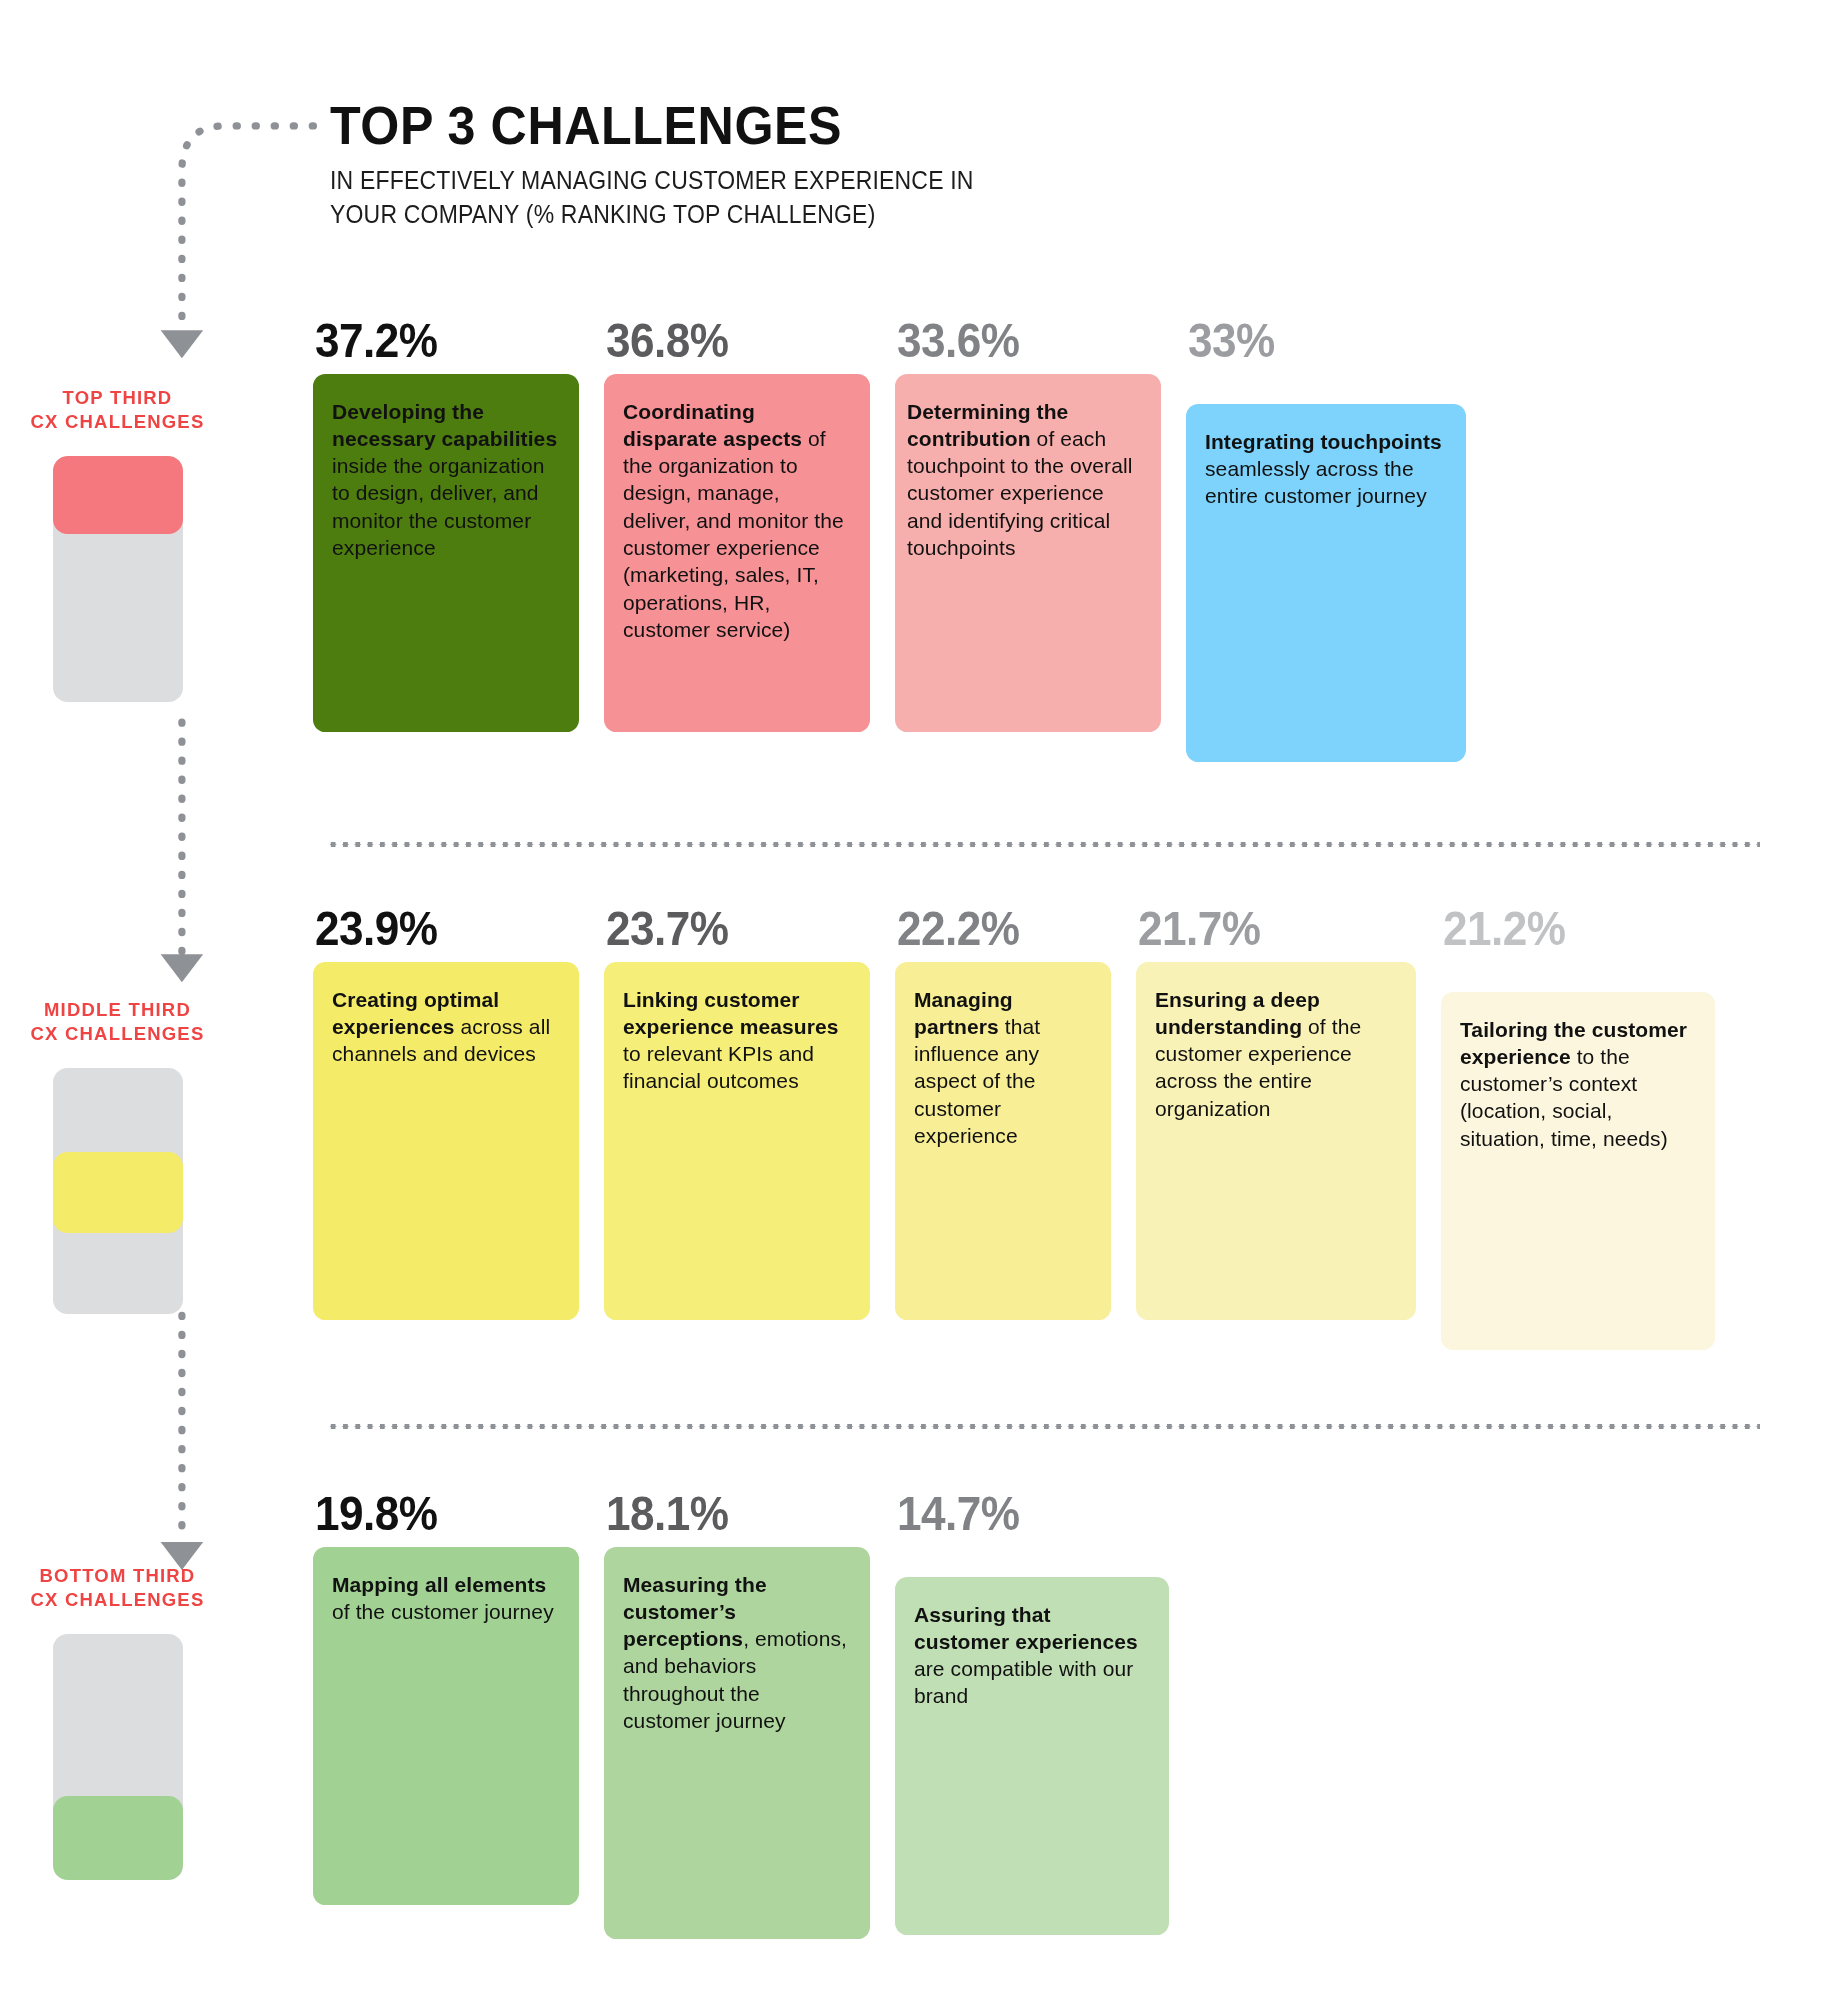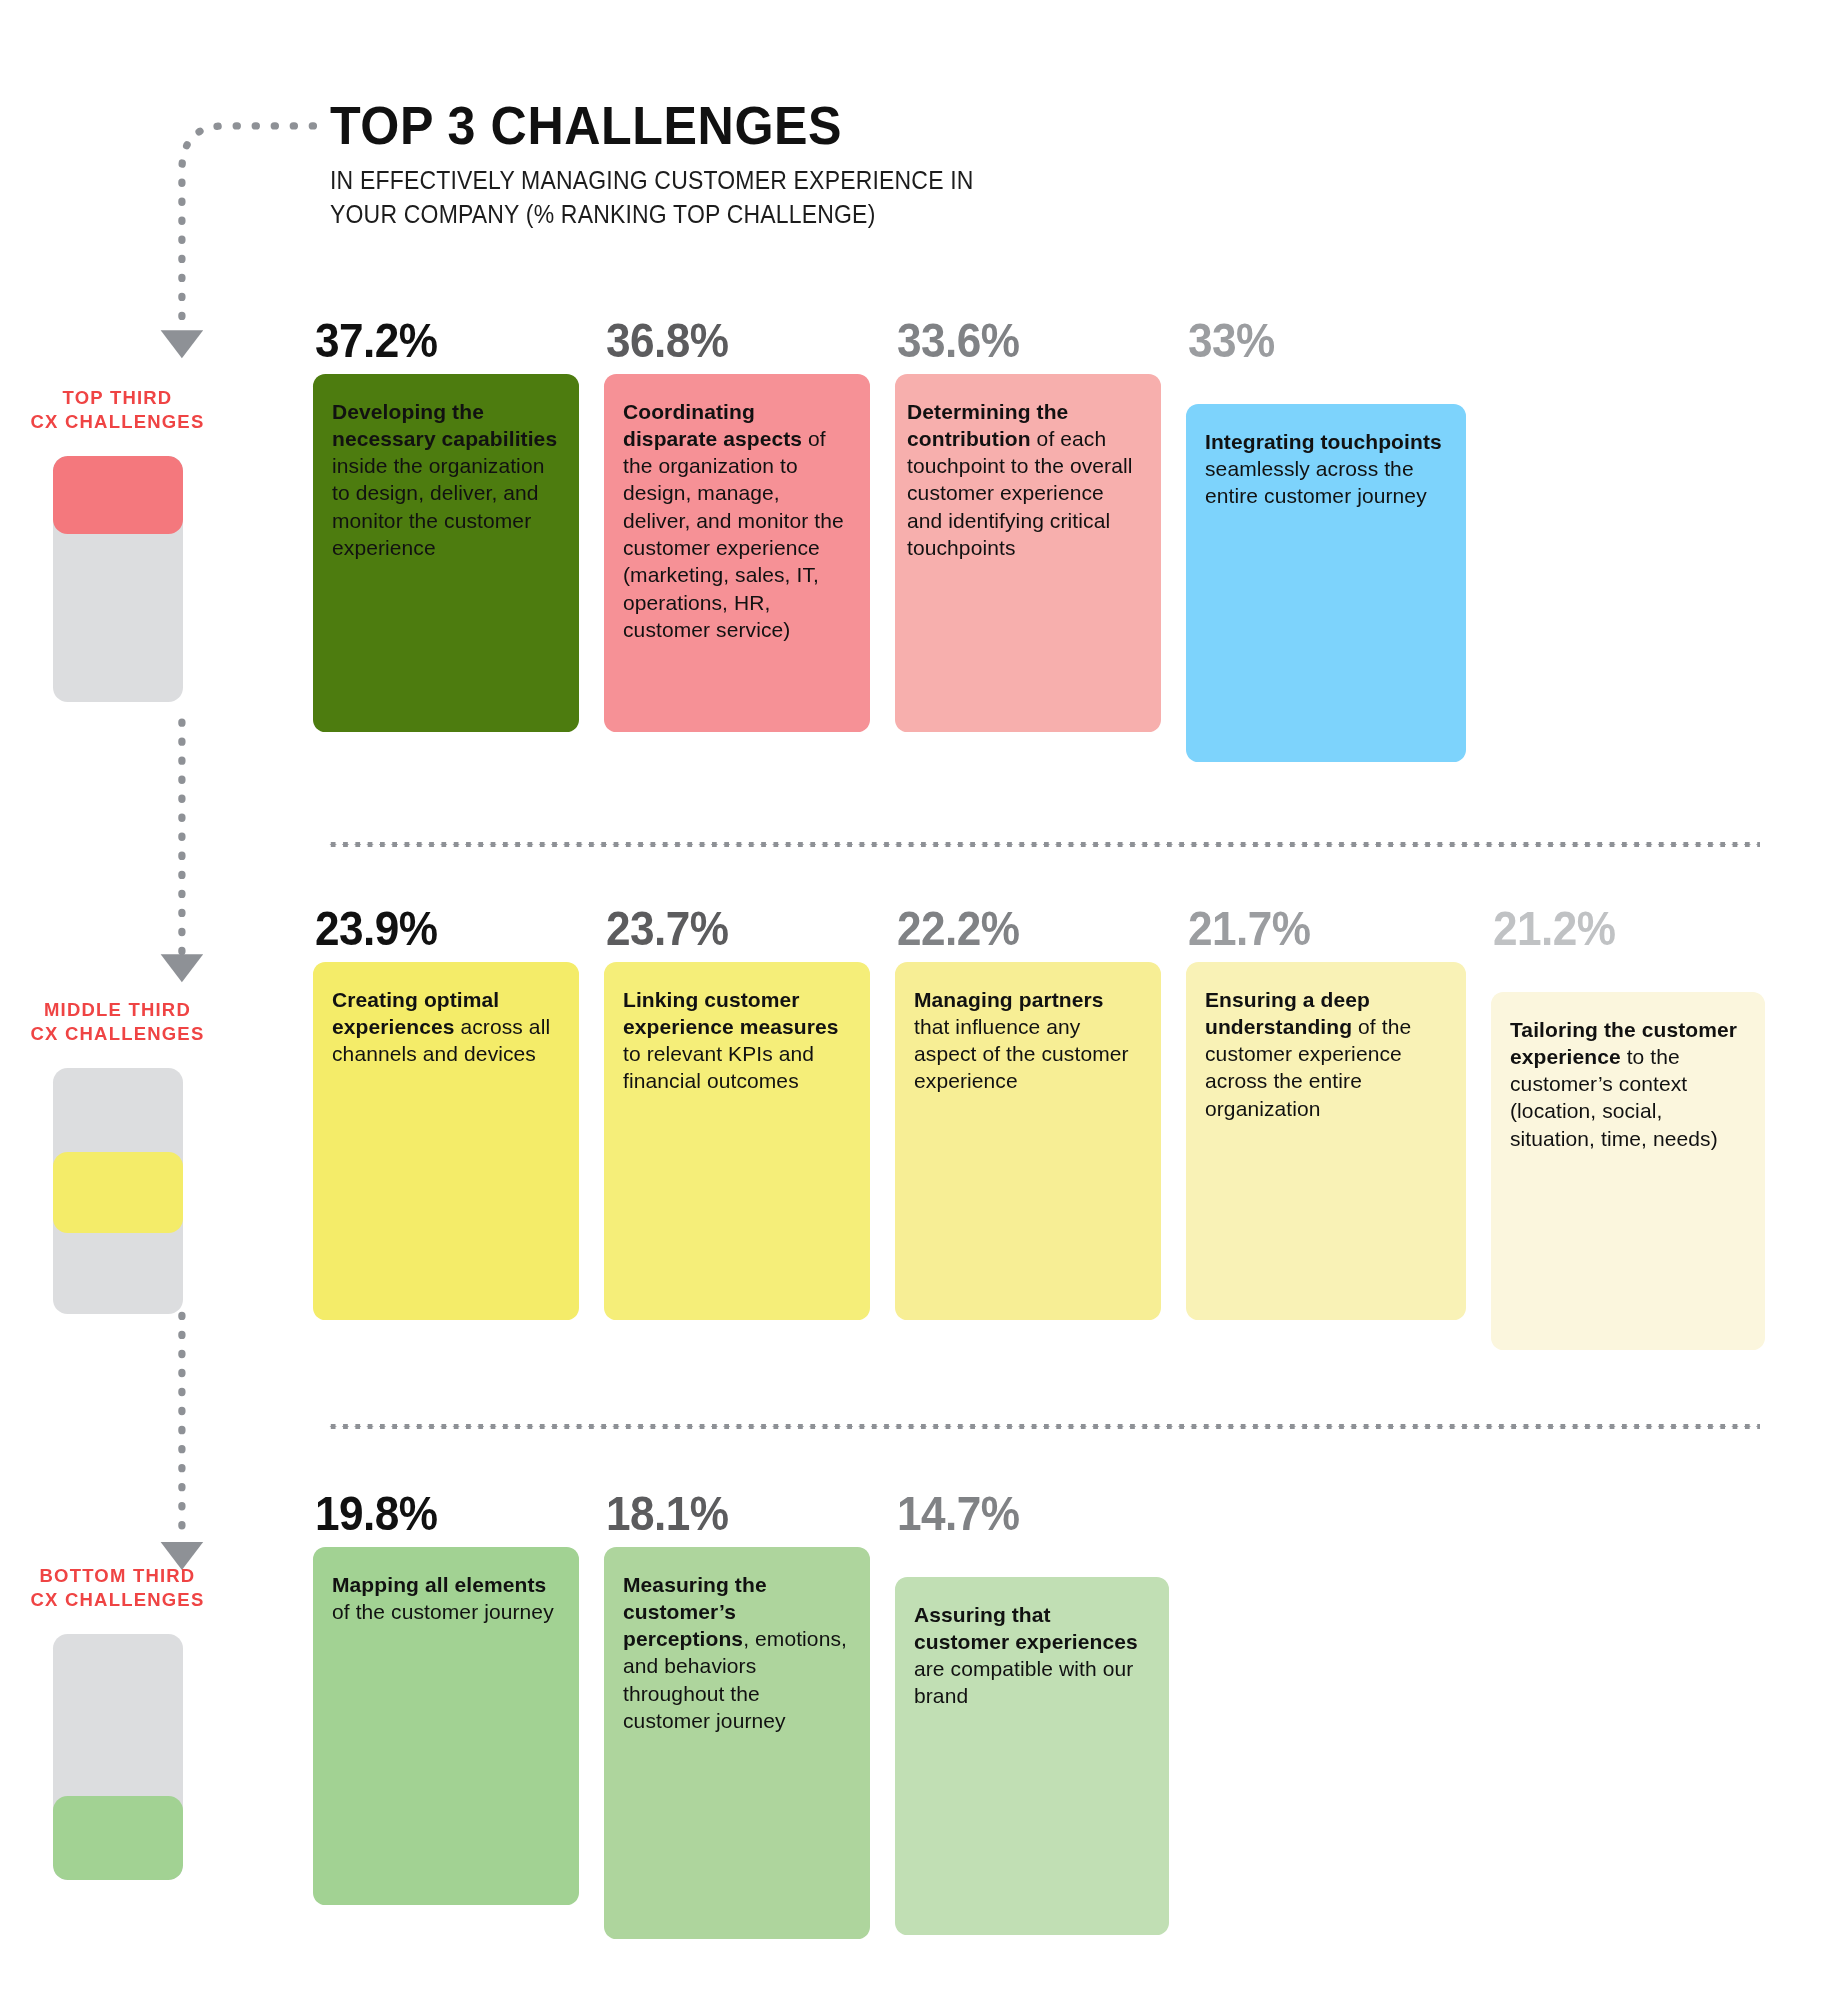--- a/index.html
+++ b/index.html
@@ -175,21 +175,21 @@
     </div>
   </div>
   <div class="card-col">
     <div class="pct" style="color:#5C5C5E;">23.7%</div>
     <div class="card" style="background:#F5EE79;width:266px;height:358px;">
       <b>Linking customer experience measures</b><span> to relevant KPIs and financial outcomes</span>
     </div>
   </div>
   <div class="card-col">
     <div class="pct" style="color:#808285;">22.2%</div>
-    <div class="card" style="background:#F7EE95;width:266px;height:358px;">
+    <div class="card" style="background:#F7EE95;width:216px;height:358px;">
       <b>Managing partners</b><span> that influence any aspect of the customer experience</span>
     </div>
   </div>
   <div class="card-col">
     <div class="pct" style="color:#9B9DA0;">21.7%</div>
     <div class="card" style="background:#F9F2B6;width:280px;height:358px;">
       <b>Ensuring a deep understanding</b><span> of the customer experience across the entire organization</span>
     </div>
   </div>
   <div class="card-col">

